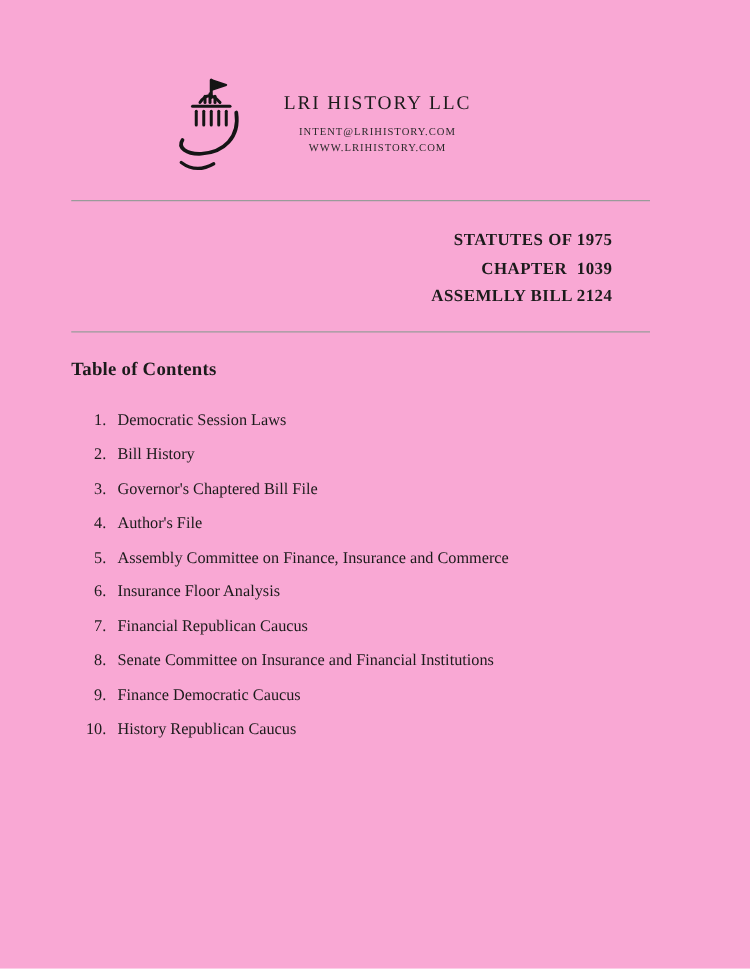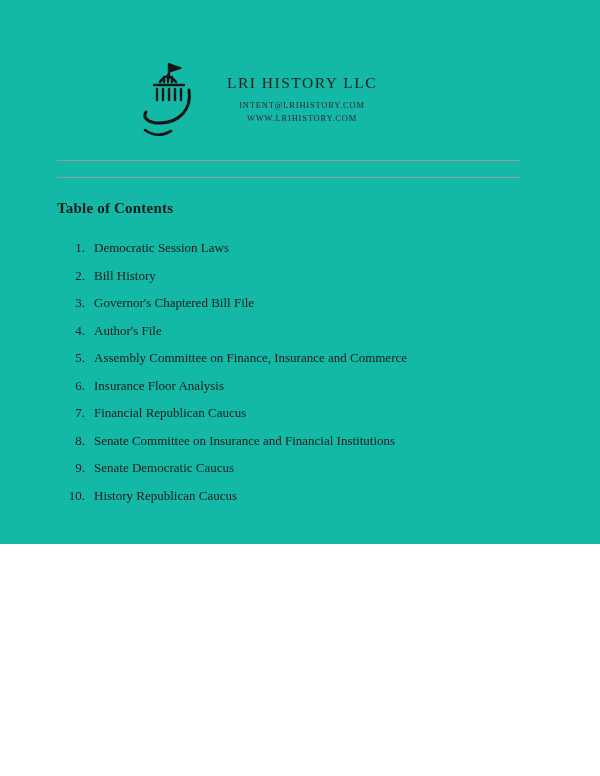--- a/index.html
+++ b/index.html
@@ -4,22 +4,22 @@
 <style>
   * { margin: 0; padding: 0; box-sizing: border-box; }
   html, body { background: #ffffff; }
   body {
     font-family: "Liberation Serif", serif;
     color: #1b1b1b;
   }
   .page {
     position: relative;
     width: 600px;
-    height: 544px;
-    background: #14b8a6;
+    height: 775px;
+    background: #f9a8d4;
     overflow: hidden;
   }
 
   
   .letterhead {
     display: flex;
     align-items: flex-start;
     justify-content: center;
     padding-top: 60px;
     padding-right: 88px; 
@@ -130,20 +130,25 @@
       <div class="company-name">LRI HISTORY LLC</div>
       <div class="contact-line">INTENT@LRIHISTORY.COM</div>
       <div class="contact-line">WWW.LRIHISTORY.COM</div>
     </div>
   </header>
 
   <div class="content">
 
     <hr class="rule rule-top">
 
+    <div class="doc-info">
+      <div class="doc-line">STATUTES OF 1975</div>
+      <div class="doc-line">CHAPTER  1039</div>
+      <div class="doc-line">ASSEMLLY BILL 2124</div>
+    </div>
 
     <hr class="rule rule-mid">
 
     <h2 class="toc-title">Table of Contents</h2>
 
     <div class="toc-list">
       <div class="toc-row">
         <span class="toc-num">1.</span>
         <span class="toc-label">Democratic Session Laws</span>
       </div>
@@ -170,21 +175,21 @@
       <div class="toc-row">
         <span class="toc-num">7.</span>
         <span class="toc-label">Financial Republican Caucus</span>
       </div>
       <div class="toc-row">
         <span class="toc-num">8.</span>
         <span class="toc-label">Senate Committee on Insurance and Financial Institutions</span>
       </div>
       <div class="toc-row">
         <span class="toc-num">9.</span>
-        <span class="toc-label">Senate Democratic Caucus</span>
+        <span class="toc-label">Finance Democratic Caucus</span>
       </div>
       <div class="toc-row">
         <span class="toc-num">10.</span>
         <span class="toc-label">History Republican Caucus</span>
       </div>
     </div>
 
   </div>
 </div>
 

